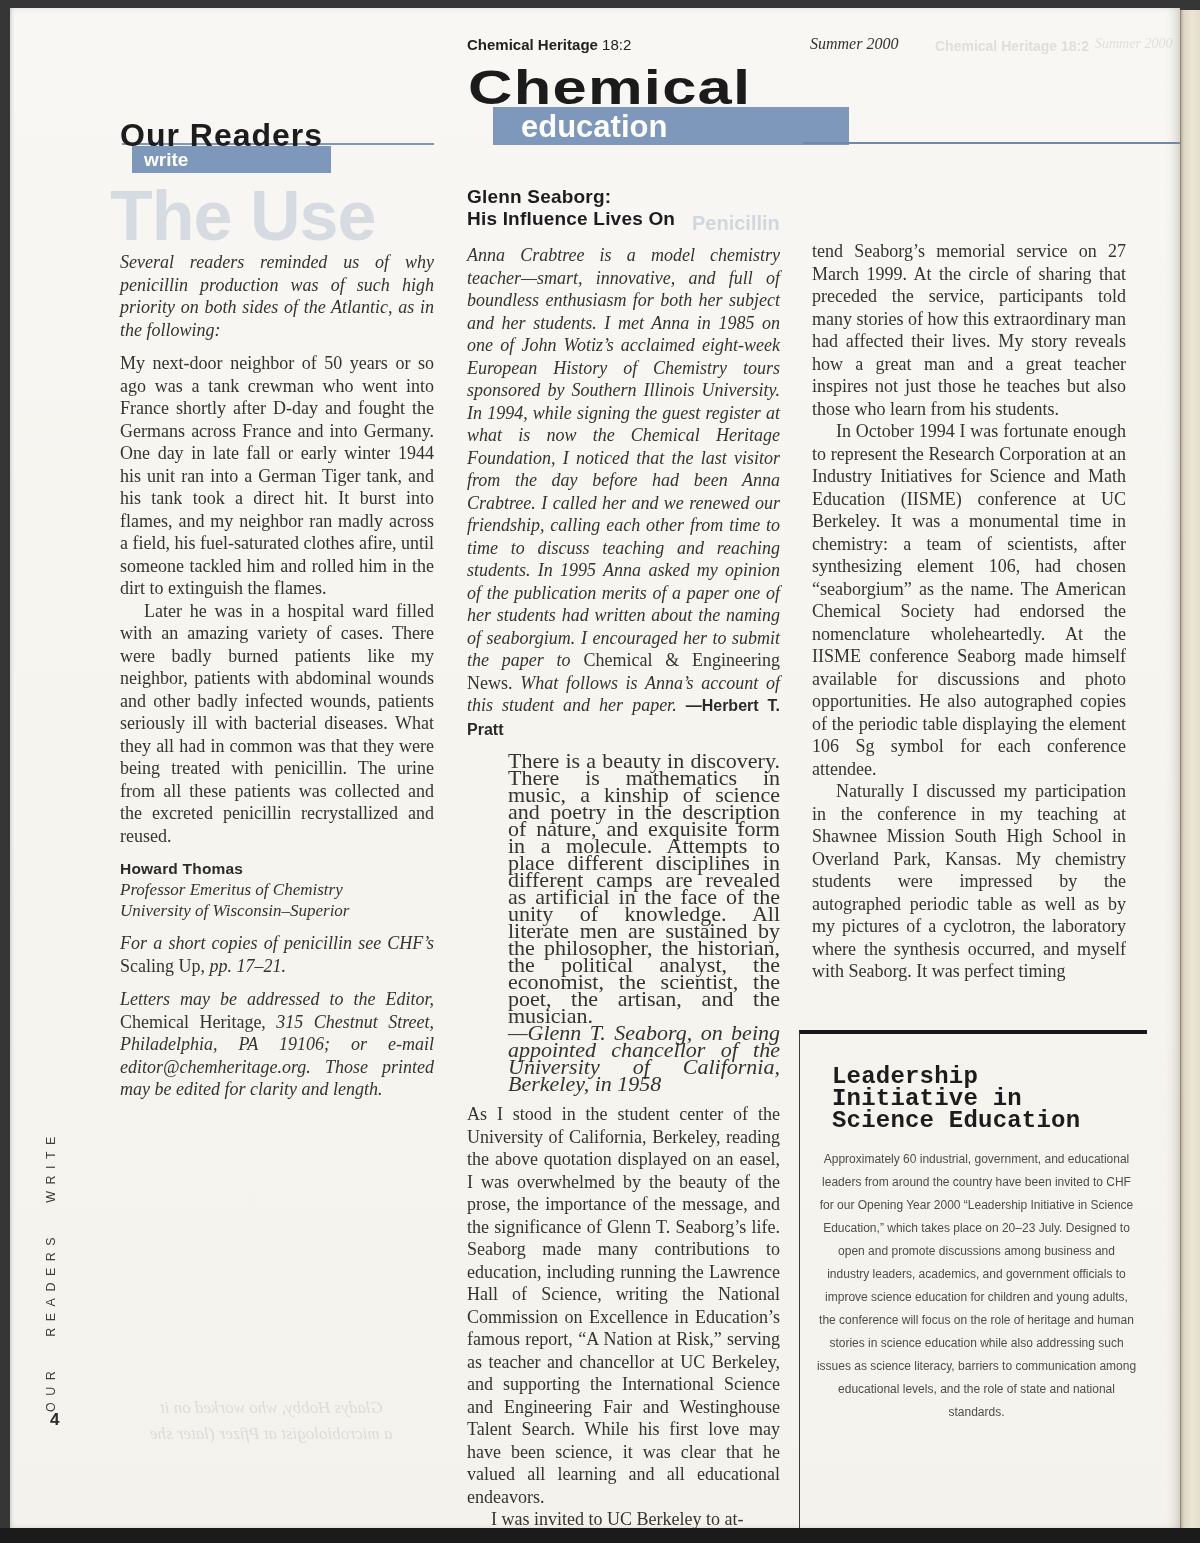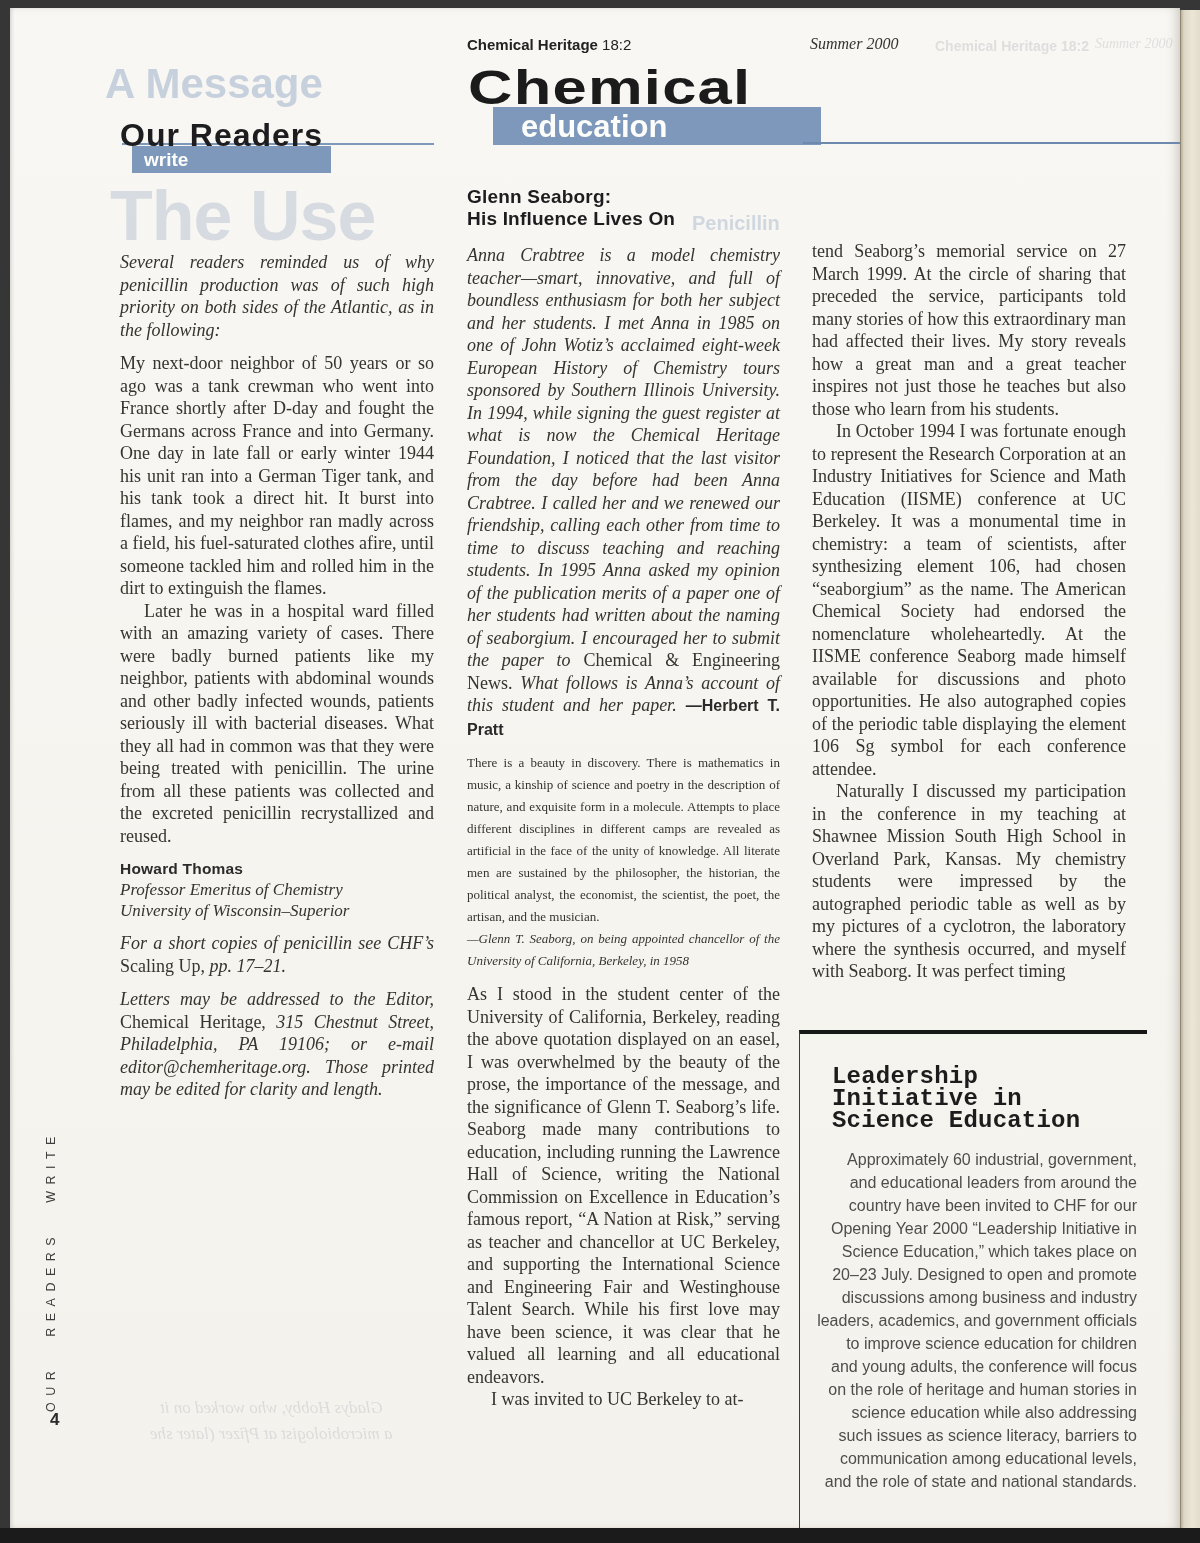--- a/index.html
+++ b/index.html
@@ -12,21 +12,21 @@
         background:linear-gradient(90deg,#b9b09a 0,#ddd6c4 15%,#ece6d7 55%,#e2dbc9 100%);
         border-left:1px solid #8f8774;}
   .bottom-bar{position:absolute;left:0;top:1528px;width:1200px;height:15px;background:#1b1b1b;}
 
   
   .journal-ref{position:absolute;left:457px;top:28px;font-family:"Liberation Sans",sans-serif;font-size:15px;color:#222;}
   .journal-ref .jb{font-weight:bold;}
   .season{position:absolute;left:800px;top:27px;font-style:italic;font-size:16px;color:#333;}
 
   
-  .mast-banner{position:absolute;left:483px;top:99px;width:328px;height:38px;background:#7d98ba;}
+  .mast-banner{position:absolute;left:483px;top:99px;width:356px;height:38px;background:#7d98ba;}
   .mast-banner span{display:block;padding:2px 0 0 28px;font-family:"Liberation Sans",sans-serif;
         font-weight:bold;font-size:31px;line-height:36px;color:#fdfdfb;letter-spacing:0;}
   .mast-title{position:absolute;left:458px;top:56px;font-family:"Liberation Sans",sans-serif;font-weight:bold;
         font-size:48px;line-height:1;color:#1b1b1b;letter-spacing:1px;transform:scaleX(1.28);transform-origin:0 50%;z-index:2;}
   .mast-rule{position:absolute;left:793px;top:134px;width:392px;height:2px;background:#6d89ad;}
 
   
   .readers-title{position:absolute;left:110px;top:111px;font-family:"Liberation Sans",sans-serif;font-weight:bold;
         font-size:32px;line-height:1;color:#1d1d1f;letter-spacing:1px;z-index:2;}
   .readers-rule{position:absolute;left:112px;top:135px;width:312px;height:2px;background:#7d98ba;}
@@ -36,37 +36,37 @@
 
   
   .col{position:absolute;width:314px;}
   .col1{left:110px;top:232px;}
   .col2{left:457px;top:178px;width:313px;}
   .col3{left:802px;top:232px;}
   .para{margin:0;font-size:18px;line-height:22.5px;text-align:justify;color:#37332d;white-space:pre-line;}
   .para.gap{margin-top:11px;}
   .para.ind{text-indent:24px;}
   .para.ital{font-style:italic;}
-  .para.quote{font-size:13px;line-height:22px;}
+  .para.quote{font-size:22px;line-height:17px;margin-left:41px;}
   .para.sig{line-height:21px;text-align:left;}
   .i{font-style:italic;}
   .rm{font-style:normal;}
   .bs{font-family:"Liberation Sans",sans-serif;font-weight:bold;font-style:normal;font-size:16px;color:#2a2a2a;}
   .name{font-family:"Liberation Sans",sans-serif;font-weight:bold;font-style:normal;font-size:15.5px;color:#2b2b2b;letter-spacing:.2px;}
   .affil{font-style:italic;font-size:17px;}
   .art-title{margin:0 0 14px 0;font-family:"Liberation Sans",sans-serif;font-weight:bold;font-size:19px;
         line-height:22px;color:#1d1d1f;white-space:pre-line;letter-spacing:.2px;}
 
   
   .lead-box{position:absolute;left:789px;top:1022px;width:348px;height:498px;box-sizing:border-box;
         border-top:4px solid #181818;border-left:1px solid #3c3c3c;padding:16px 10px 0 16px;}
   .lead-box h3{margin:16px;font-family:Liberation Mono, monospace;font-weight:bold;font-size:24px;line-height:22px;
         color:#1c1c1c;white-space:pre-line;letter-spacing:.2px;}
-  .lead-box p{margin:12px 0 0 0;font-family:"Liberation Sans",sans-serif;font-size:16px;line-height:23px;
-        color:#4e4d4a;text-align:right;}
+  .lead-box p{margin:12px 0 0 0;font-family:"Liberation Sans",sans-serif;font-size:12px;line-height:23px;
+        color:#4e4d4a;text-align:center;}
 
   
   .vertical-label{position:absolute;left:34px;top:1112px;width:292px;height:24px;
         transform:rotate(-90deg) translateX(-292px);transform-origin:0 0;
         font-family:"Liberation Sans",sans-serif;font-size:12.5px;letter-spacing:6.5px;word-spacing:18px;color:#3e3e3e;}
   .folio{position:absolute;left:40px;top:1402px;font-family:"Liberation Sans",sans-serif;font-weight:bold;font-size:17px;color:#2b2b2b;}
 
   
   .ghost{position:absolute;pointer-events:none;}
   .g-sans{font-family:"Liberation Sans",sans-serif;font-weight:bold;}
@@ -78,21 +78,20 @@
   .g-mirror{font-style:italic;font-size:17px;color:rgba(90,100,130,.16);transform:scaleX(-1);white-space:nowrap;}
   .g-m1{left:150px;top:1390px;}
   .g-m2{left:140px;top:1416px;}
 </style>
 </head>
 <body>
 
 <div class="stage">
   <div class="page">
 
-    <div class="ghost g-sans g-amessage">A Message</div>
     <div class="ghost g-sans g-theuse">The Use</div>
     <div class="ghost g-sans g-penicillin">Penicillin</div>
     <div class="ghost g-sans g-hdr1">Chemical Heritage 18:2</div>
     <div class="ghost g-hdr2">Summer 2000</div>
     <div class="ghost g-mirror g-m1">Gladys Hobby, who worked on it</div>
     <div class="ghost g-mirror g-m2">a microbiologist at Pfizer (later she</div>
 
     <div class="journal-ref"><span class="jb">Chemical Heritage</span><span> 18:2</span></div>
     <div class="season">Summer 2000</div>
 

